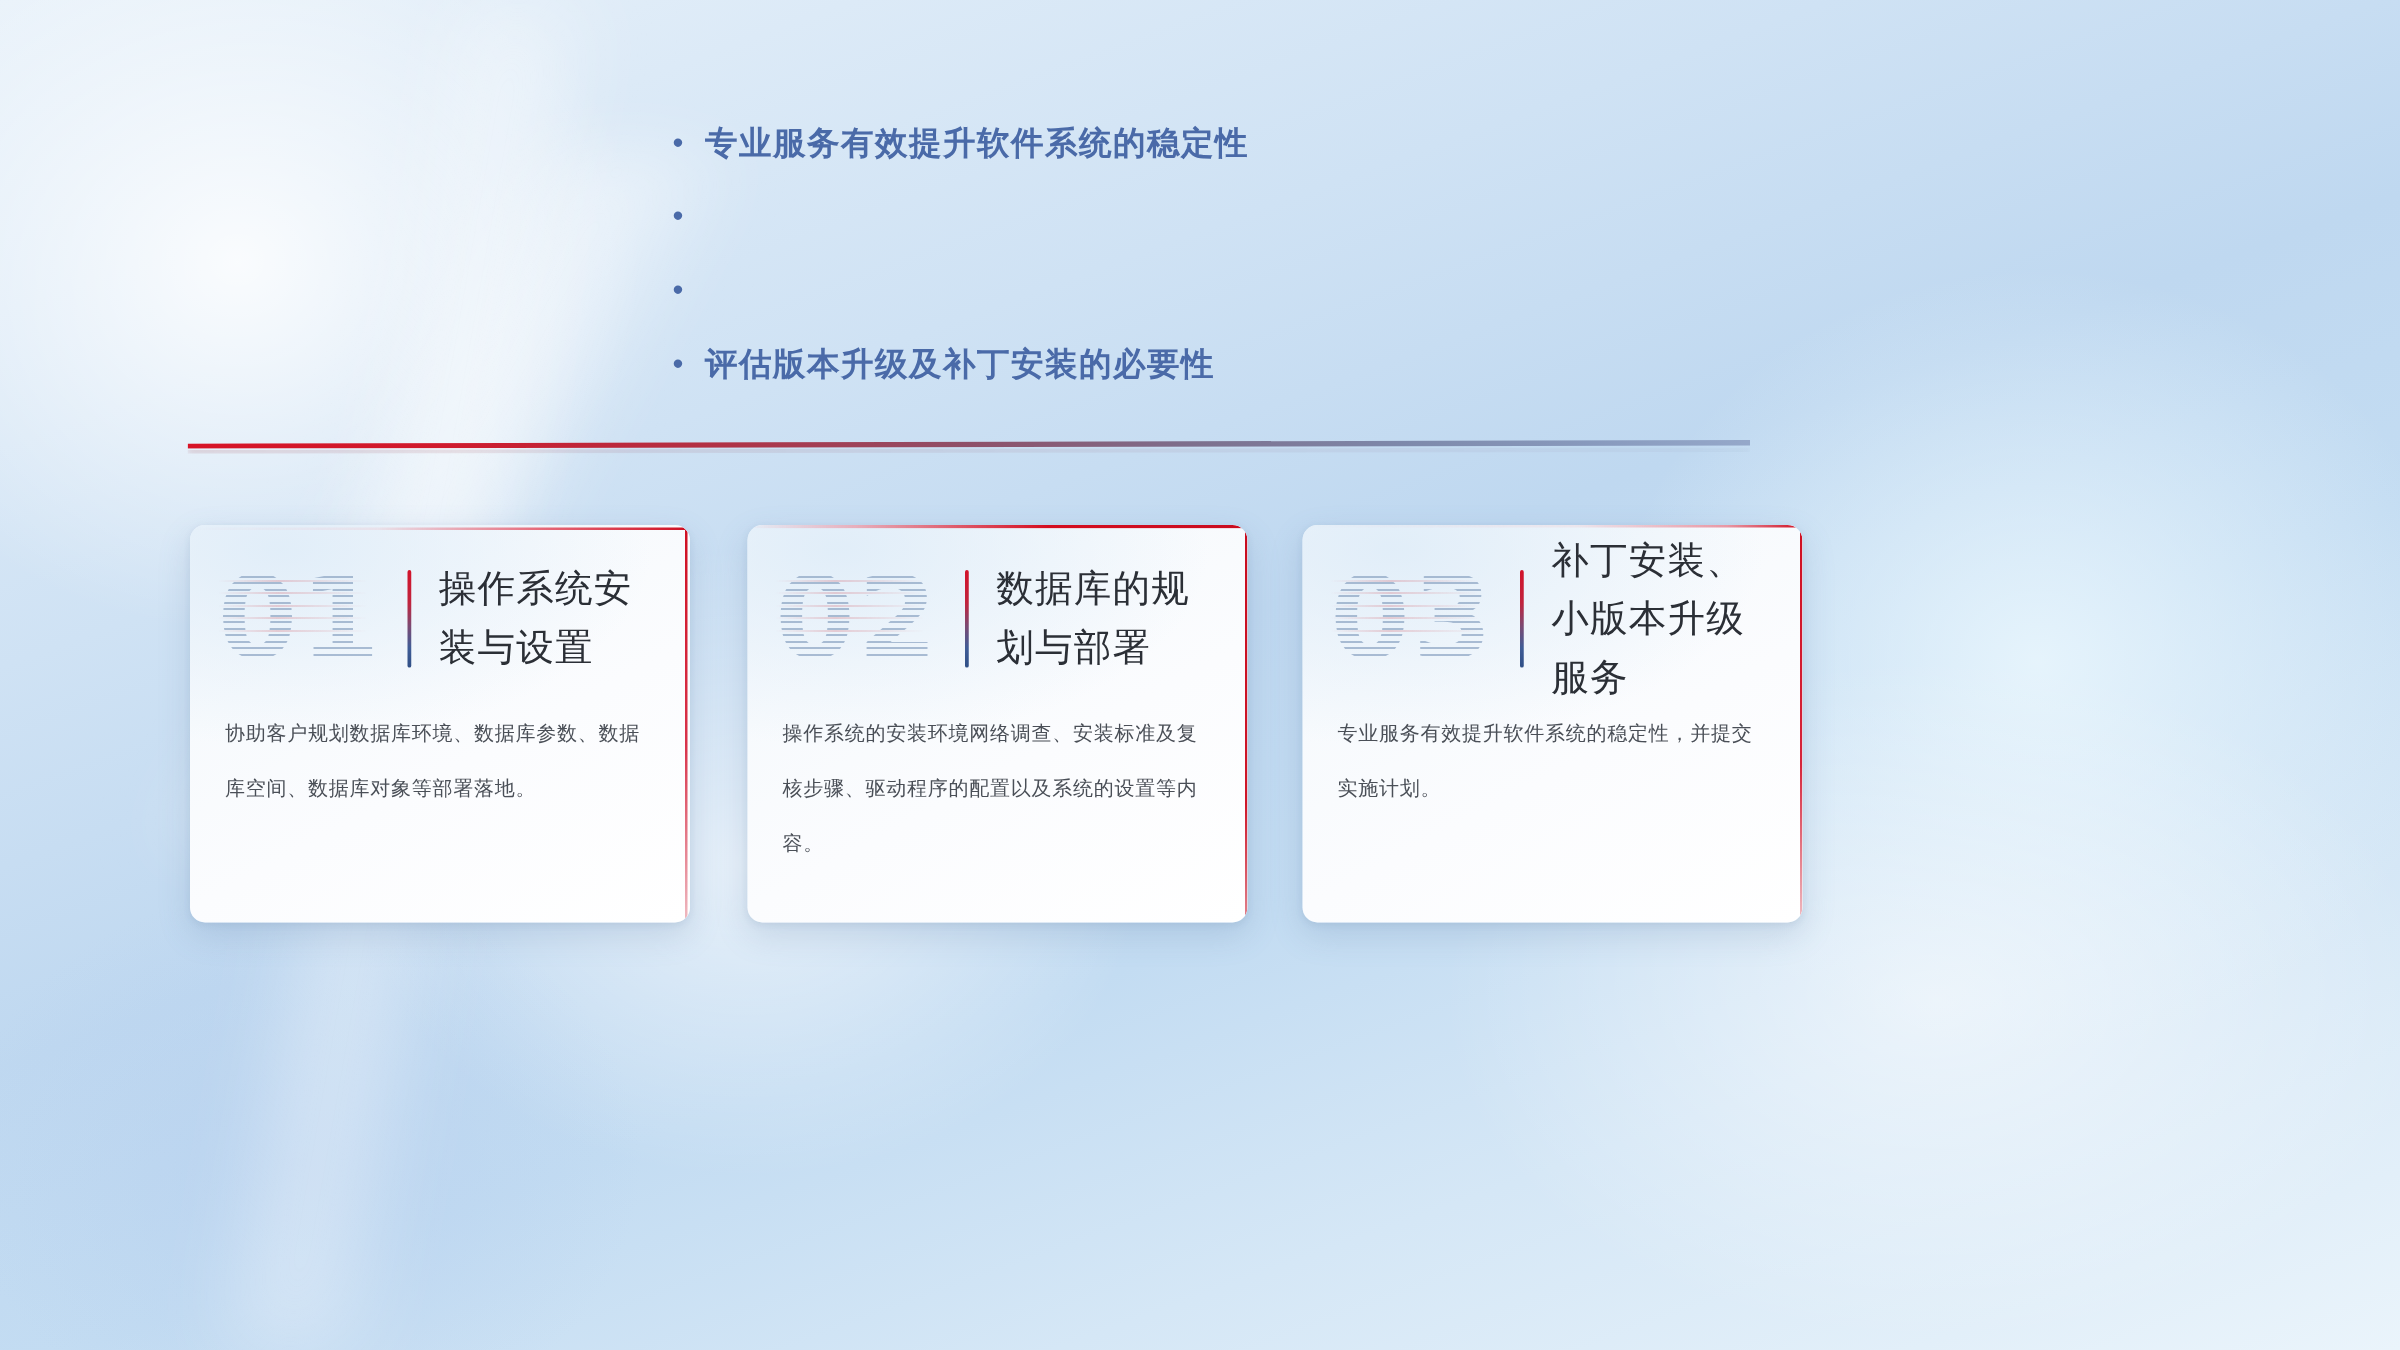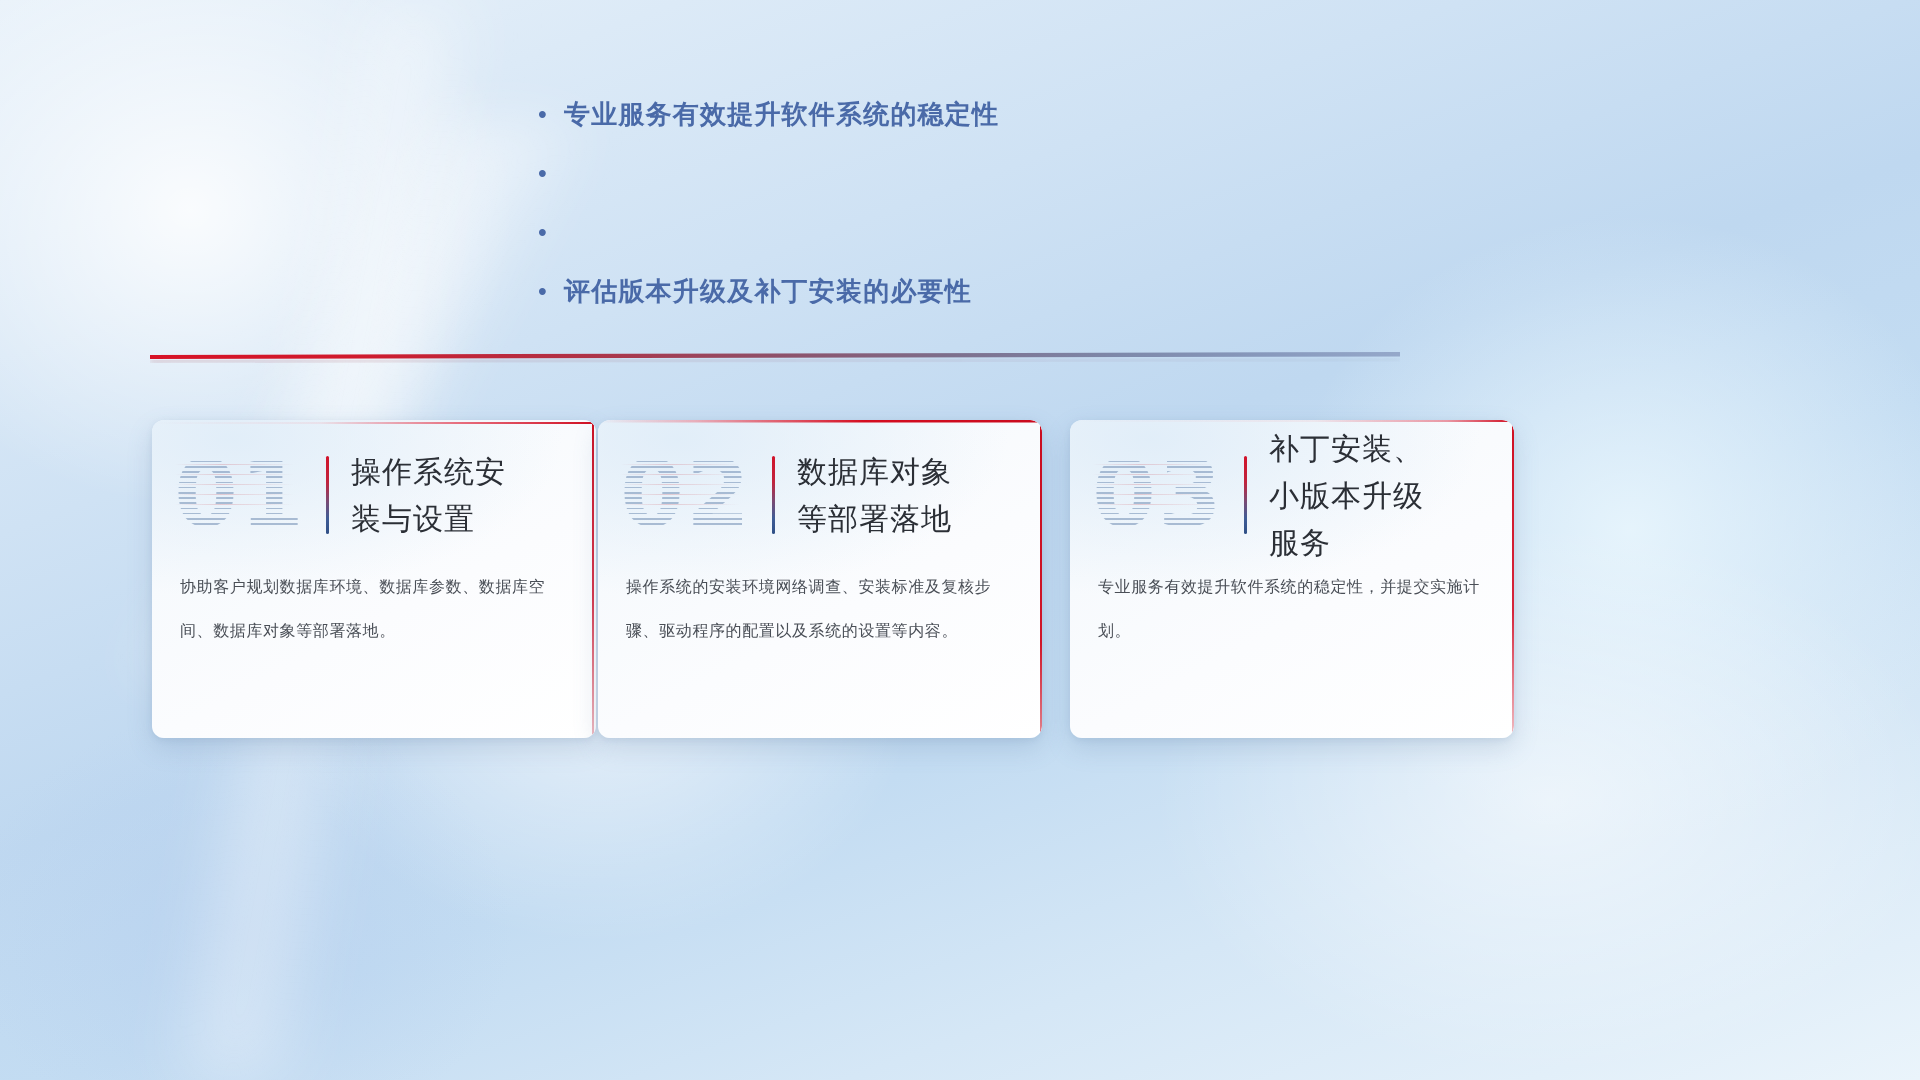--- a/index.html
+++ b/index.html
@@ -152,34 +152,34 @@
   .cards {
     position: absolute;
     left: 150px;
     top: 420px;
     width: 1300px;
     height: 325px;
   }
   .card {
     position: absolute;
     top: 0;
-    width: 444px;
+    width: 400px;
     height: 318px;
     border-radius: 12px;
     background: linear-gradient(152deg,
         #f2f7fc 0%,
         #f7fafd 30%,
         #fbfcfe 58%,
         #ffffff 100%);
     box-shadow: 0 10px 26px rgba(90,120,160,0.20), 0 2px 6px rgba(90,120,160,0.12);
     overflow: hidden;
   }
   .card-1 { left: 2px; }
   .card-2 { left: 448px; }
-  .card-3 { left: 920px; }
+  .card-3 { left: 892px; }
 
   
   .card-edge {
     position: absolute;
     inset: 0;
     border-radius: 12px;
     pointer-events: none;
   }
   .edge-1 {
     border-top: 2px solid transparent;
@@ -326,21 +326,21 @@
       </div>
       <div class="card-body">协助客户规划数据库环境、数据库参数、数据库空间、数据库对象等部署落地。</div>
     </div>
 
     <div class="card card-2">
       <div class="card-sheen"></div>
       <div class="card-edge edge-2"></div>
       <div class="card-head">
         <div class="card-num">02</div>
         <div class="card-divider"></div>
-        <div class="card-title">数据库对象等部署落地</div>
+        <div class="card-title">数据库的规划与部署</div>
       </div>
       <div class="card-body">操作系统的安装环境网络调查、安装标准及复核步骤、驱动程序的配置以及系统的设置等内容。</div>
     </div>
 
     <div class="card card-3">
       <div class="card-sheen"></div>
       <div class="card-edge edge-3"></div>
       <div class="card-head">
         <div class="card-num">03</div>
         <div class="card-divider"></div>

